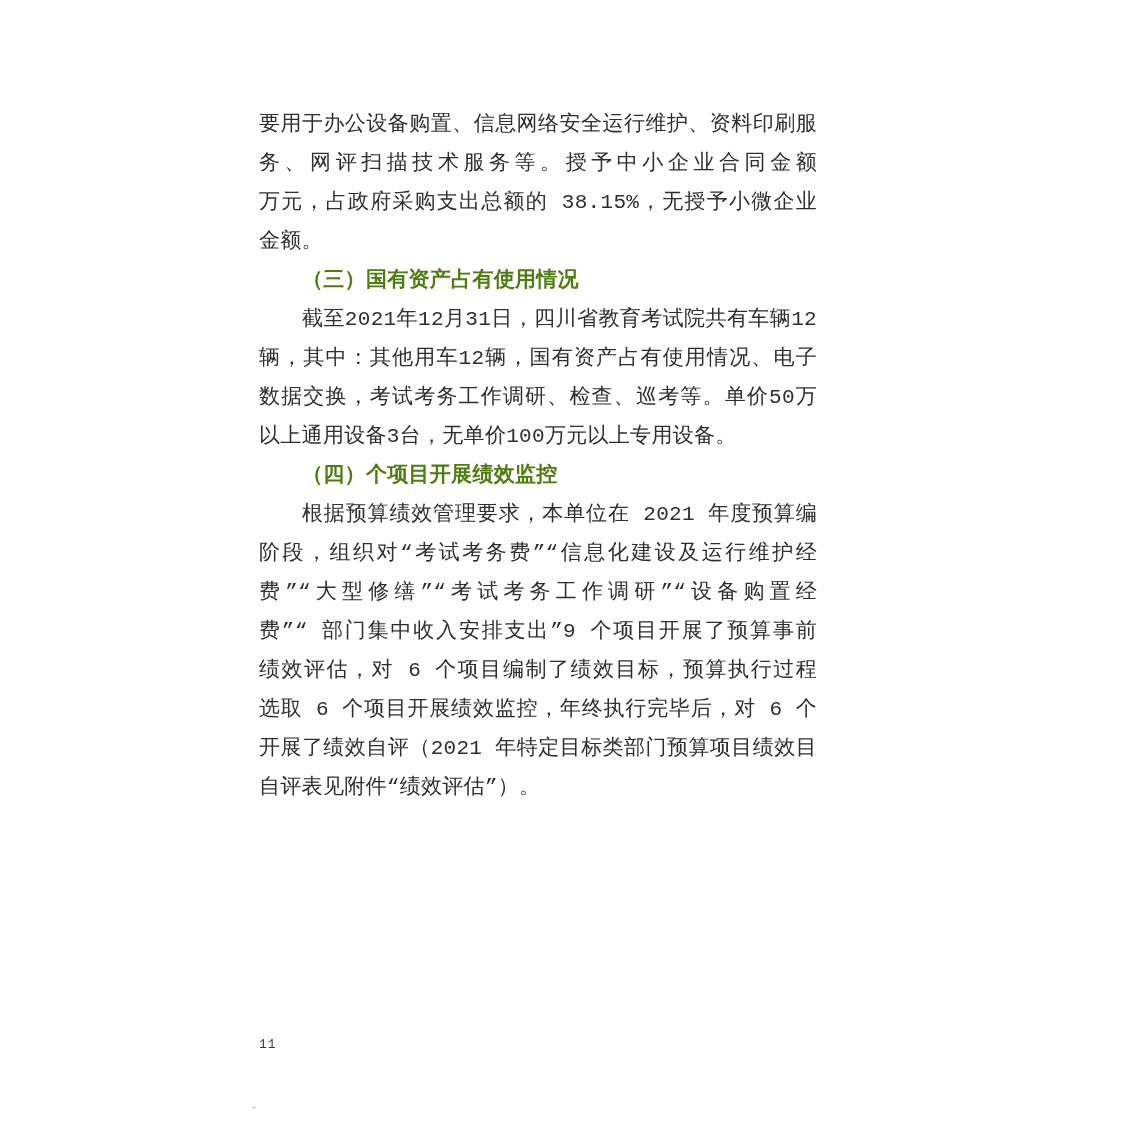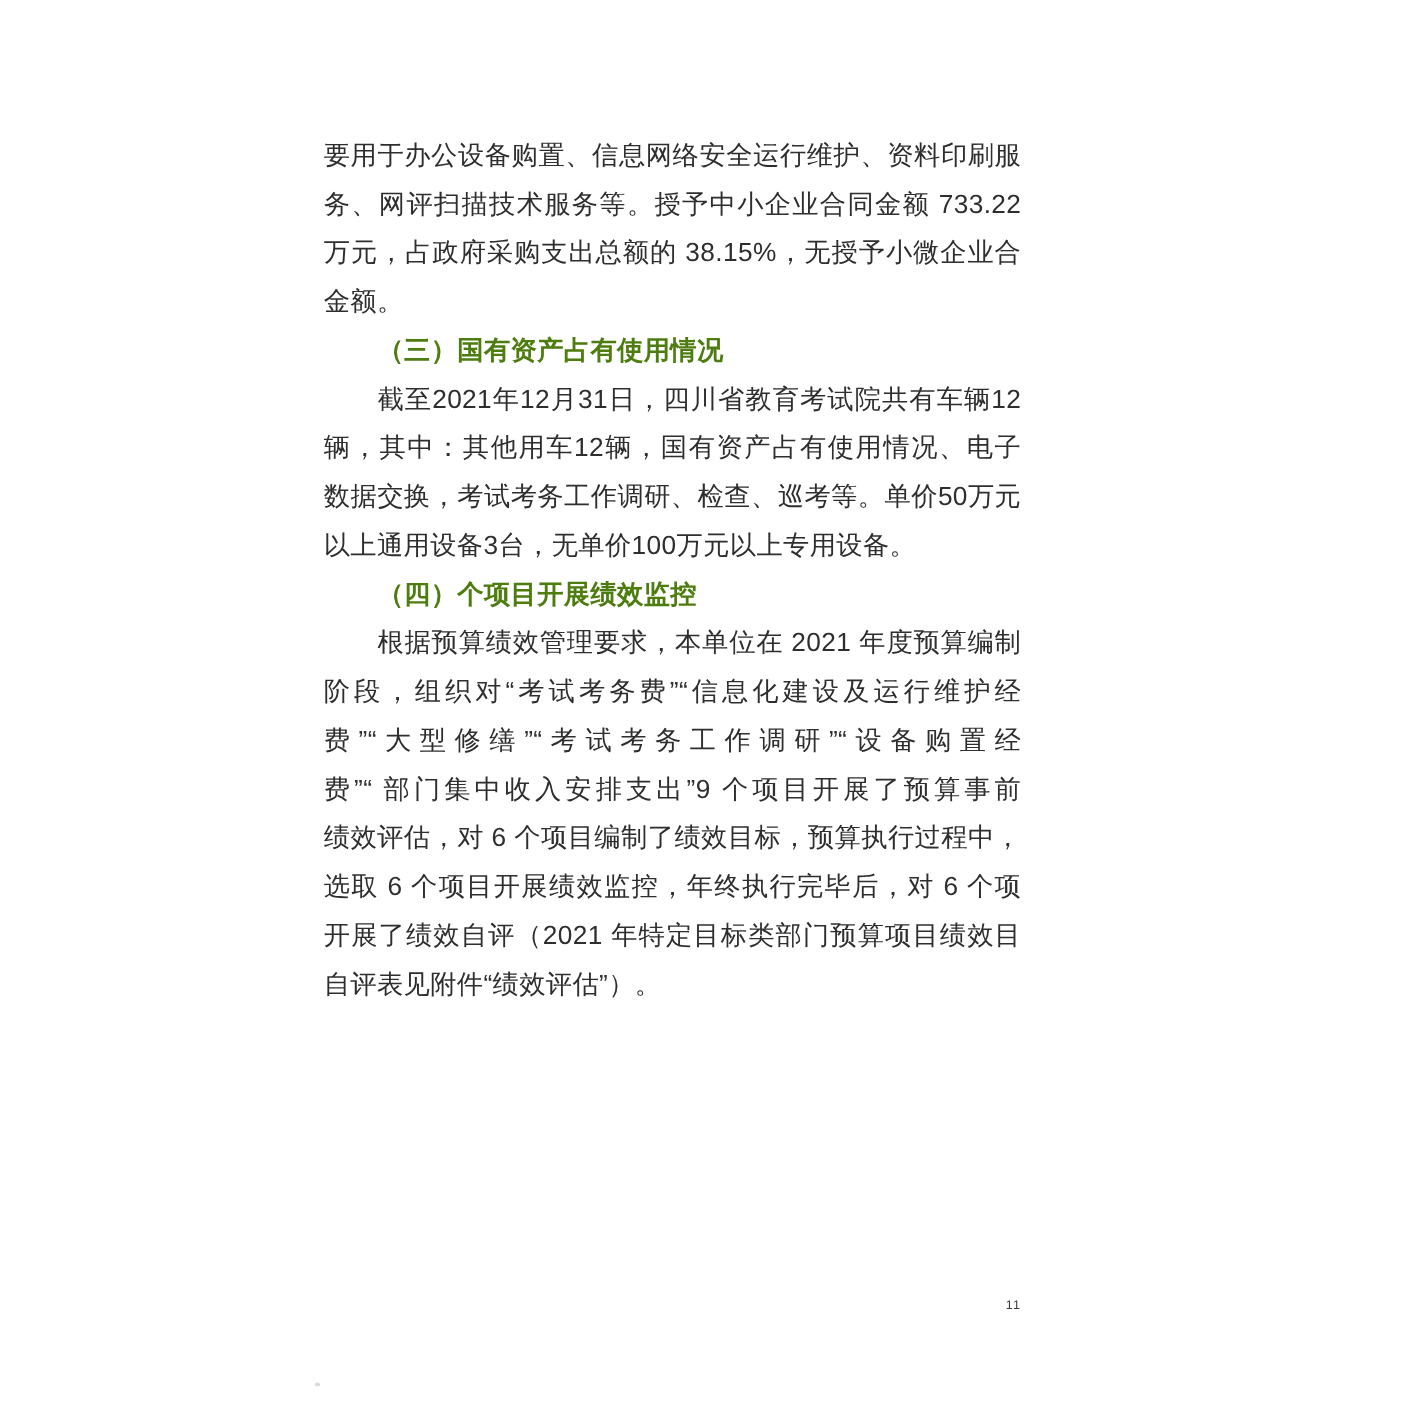--- a/index.html
+++ b/index.html
@@ -6,21 +6,21 @@
     margin: 0;
     padding: 0;
     background: #ffffff;
   }
   .page {
     position: relative;
     width: 1121px;
     height: 1121px;
     background: #ffffff;
     overflow: hidden;
-    font-family: Liberation Sans, sans-serif;
+    font-family: Liberation Mono, monospace;
   }
   .text-block {
     position: absolute;
     left: 259px;
     top: 105px;
     width: 558px;
     color: #2e2e2e;
   }
   .line {
     display: block;
@@ -42,22 +42,22 @@
   }
   .heading {
     font-weight: 700;
     color: #4d7c0f;
   }
   .footer {
     position: absolute;
     left: 259px;
     top: 1035px;
     width: 558px;
-    text-align: right;
-    font-size: 10px;
+    text-align: left;
+    font-size: 13px;
     line-height: 20px;
     color: #3c3c3c;
     letter-spacing: 1px;
   }
   .speck {
     position: absolute;
     left: 252px;
     top: 1106px;
     width: 4px;
     height: 3px;

